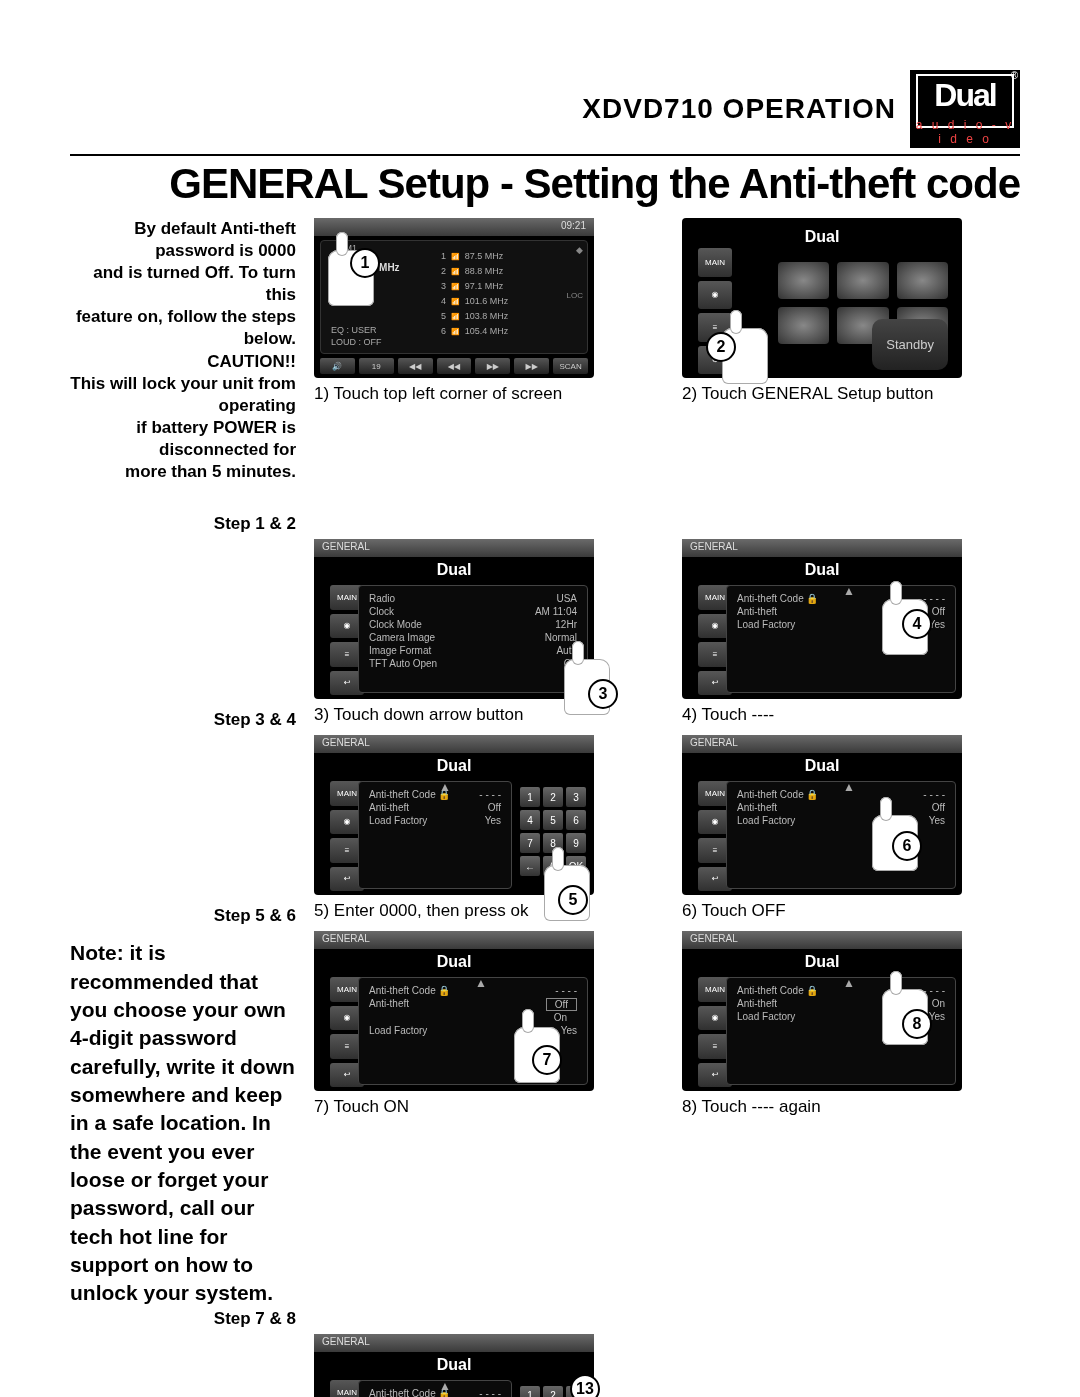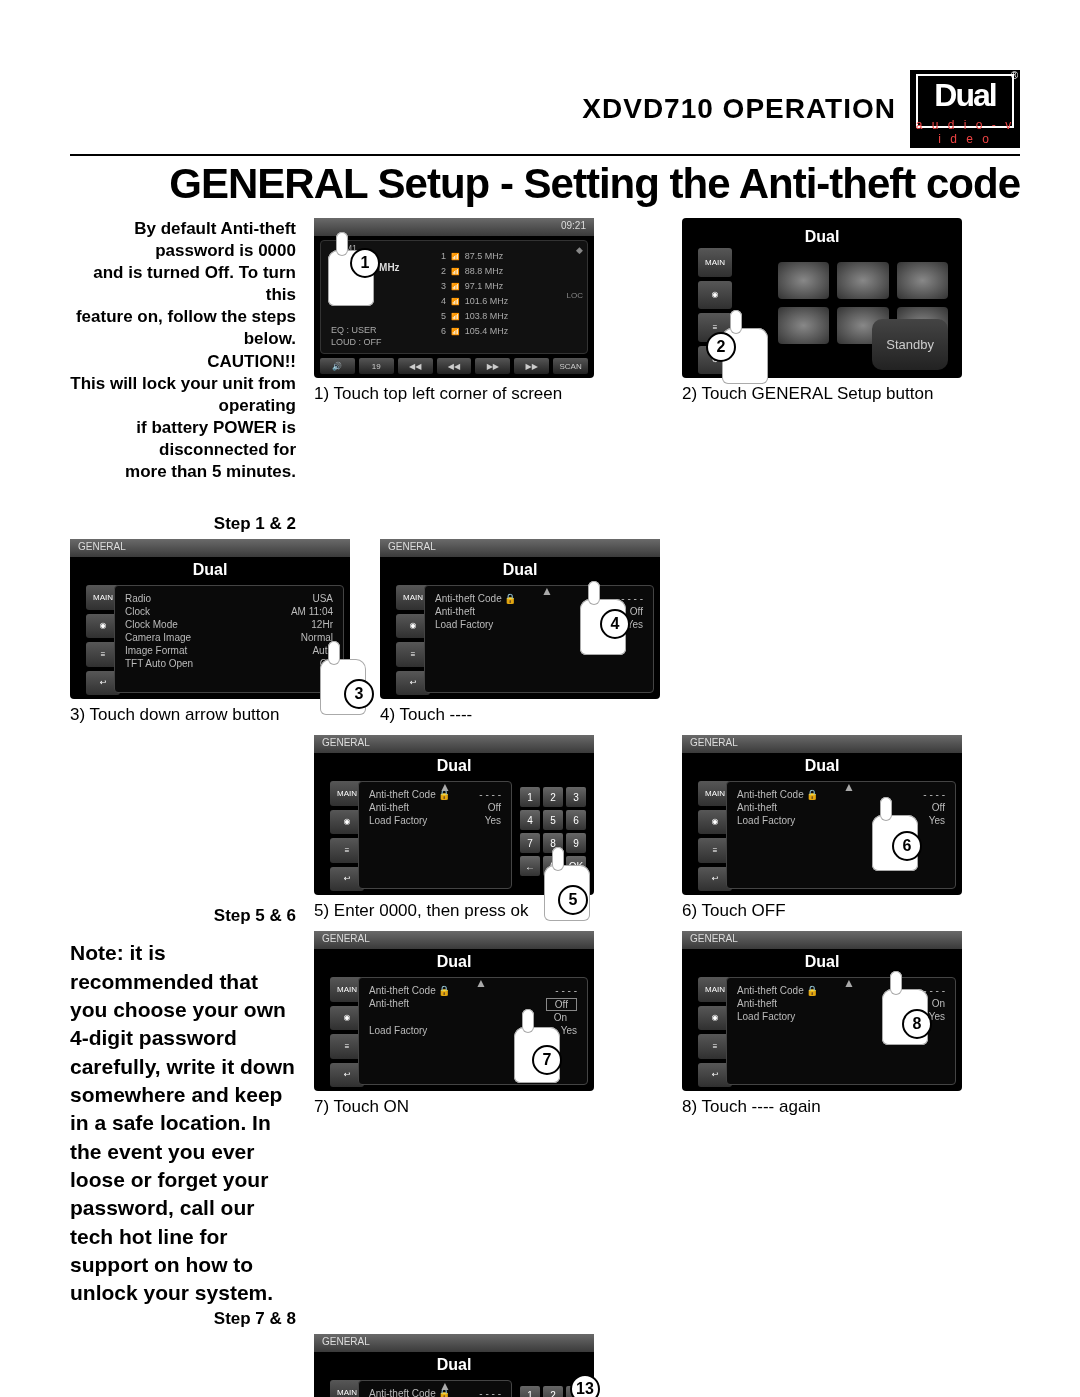--- a/index.html
+++ b/index.html
@@ -362,20 +362,23 @@
           <div class="standby">Standby</div>
           <div class="hand" style="left:40px; top:110px;"></div>
           <div class="hand-num" style="left:24px; top:114px;">2</div>
         </div>
         <div class="caption">2) Touch GENERAL Setup button</div>
       </div>
     </div>
   </div>
 
   <div class="content" style="margin-bottom:4px;">
+    <div class="leftcol" style="display:flex; flex-direction:column; justify-content:flex-end;">
+      <div class="step-label">Step 3 &amp; 4</div>
+    </div>
     <div class="rightgrid">
 
       <div class="cell">
         <div class="screen">
           <div class="topbar">GENERAL</div>
           <div class="brand">Dual</div>
           <div class="leftbtns">
             <div class="lbtn">MAIN</div>
             <div class="lbtn">◉</div>
             <div class="lbtn">≡</div>

